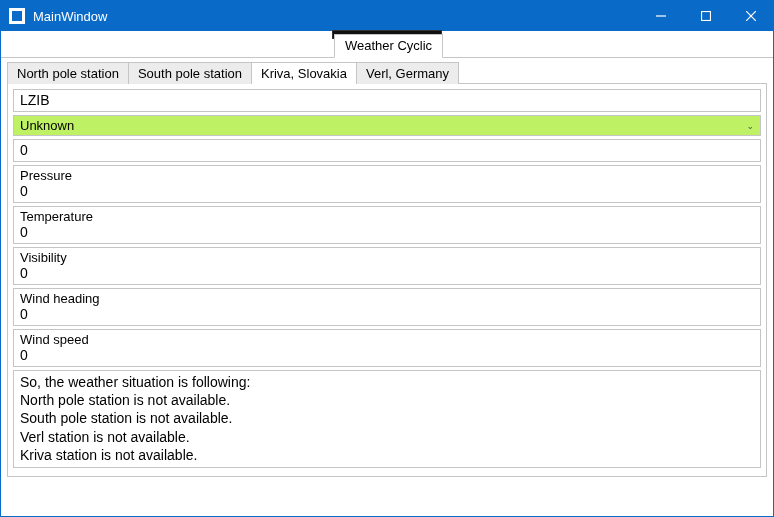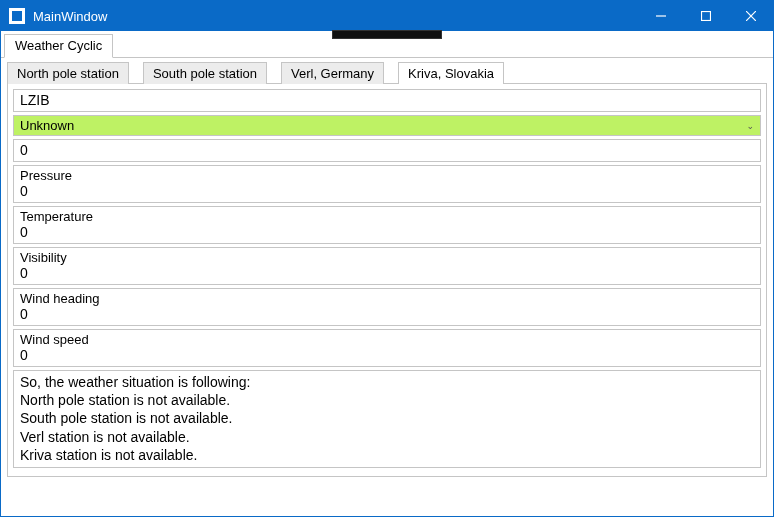--- a/index.html
+++ b/index.html
@@ -63,36 +63,37 @@
   }
   .content {
     padding: 0;
   }
   .outer-tabs {
     display: flex;
     border-bottom: 1px solid #c5c5c5;
     padding-left: 3px;
     padding-top: 3px;
     position: relative;
+    justify-content: center;
   }
   .outer-tab {
     padding: 3px 10px 4px 10px;
     font-size: 13px;
     border: 1px solid #c5c5c5;
     border-bottom: 1px solid #fff;
     background: #fff;
     margin-bottom: -1px;
     position: relative;
   }
   .inner-panel {
     padding: 4px 6px 6px 6px;
   }
   .inner-tabs {
     display: flex;
-    gap: 15px;
+    gap: 0;
   }
   .inner-tab {
     padding: 3px 9px 3px 9px;
     font-size: 13px;
     border: 1px solid #c5c5c5;
     background: #ececec;
     border-bottom: none;
     margin-right: -1px;
     cursor: default;
   }
@@ -181,25 +182,25 @@
 
   <div class="inner-panel">
 
     <div class="inner-tabs">
       <div class="inner-tab">
         <span>North pole station</span>
       </div>
       <div class="inner-tab">
         <span>South pole station</span>
       </div>
+      <div class="inner-tab active">
+        <span>Kriva, Slovakia</span>
+      </div>
       <div class="inner-tab">
         <span>Verl, Germany</span>
-      </div>
-      <div class="inner-tab active">
-        <span>Kriva, Slovakia</span>
       </div>
     </div>
 
     <div class="tab-content">
 
       <div class="field-group">
         <div class="field-value">LZIB</div>
       </div>
 
       <div class="combo-row">

